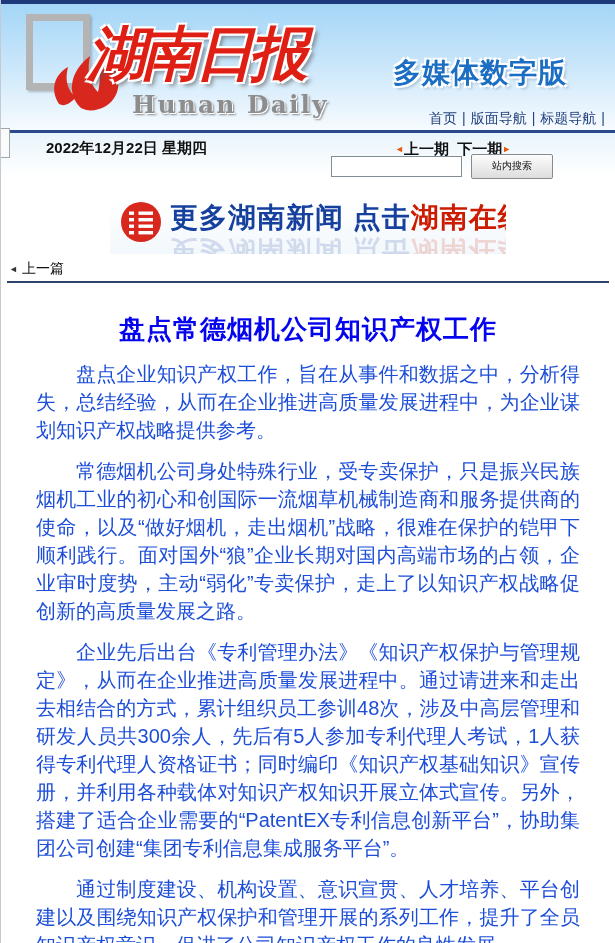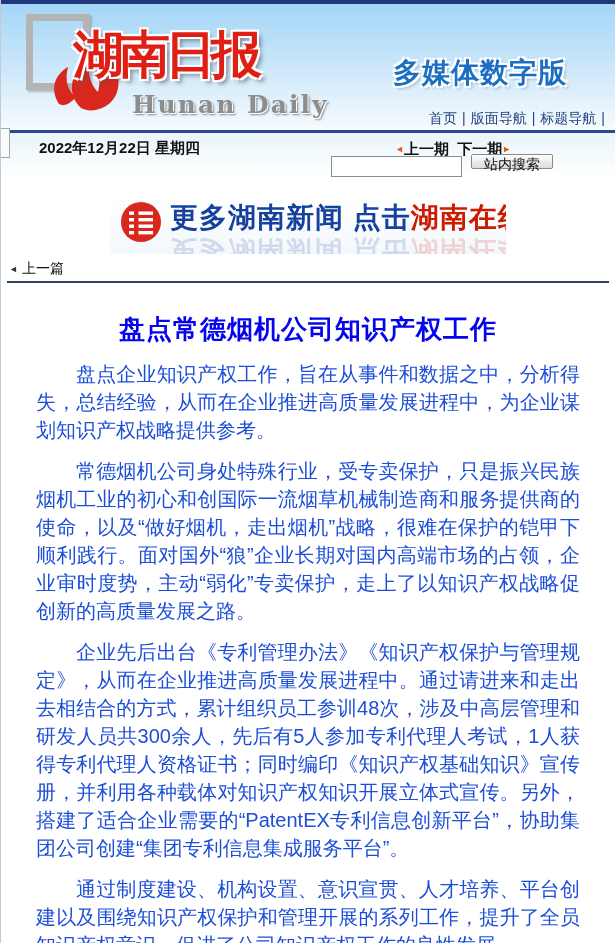--- a/index.html
+++ b/index.html
@@ -7,41 +7,41 @@
   body { width:615px; font-family:"Liberation Sans", sans-serif; }
   .page { position:relative; width:615px; min-height:943px; border-left:1px solid #c3cad1; background:#fff; overflow:hidden; }
 
   
   .topbar { height:4px; background:#1e3a7c; }
 
   
   .masthead { position:relative; height:126px; background:linear-gradient(180deg,#a4d6f7 0%,#c7e5fa 45%,#eaf5fd 85%,#f7fbfe 100%); }
   .logo-frame { position:absolute; left:25px; top:10px; width:64px; height:76px; border:7px solid #b4b4b4; box-shadow:2px 2px 2px rgba(120,120,120,.45); background:transparent; }
   .logo-flame { position:absolute; left:46px; top:38px; }
-  .masthead-cn { position:absolute; left:72px; top:0px; font-family:"DejaVu Serif", serif; font-weight:bold; font-size:51px; line-height:100px; color:#df1f14; letter-spacing:-5px;
+  .masthead-cn { position:absolute; left:86px; top:0px; font-family:"DejaVu Serif", serif; font-style:italic; font-weight:bold; font-size:59px; line-height:100px; color:#df1f14; letter-spacing:-5px;
       text-shadow:-2px -2px 0 #fff, 2px -2px 0 #fff, -2px 2px 0 #fff, 2px 2px 0 #fff, 4px 4px 4px rgba(80,80,80,.6); }
   .masthead-en { position:absolute; left:131px; top:79px; font-family:"DejaVu Serif", serif; font-weight:bold; font-size:25px; color:#8d8d8d; letter-spacing:2px;
       text-shadow:1px 1px 0 #fff, 2px 2px 2px rgba(90,90,90,.7);margin-top:7px; }
   .edition { position:absolute; left:392px; top:50px; font-size:28px; font-weight:bold; color:#1b6ec2; letter-spacing:1px;
       text-shadow:-2px -2px 0 #fff, 2px -2px 0 #fff, -2px 2px 0 #fff, 2px 2px 0 #fff, 3px 3px 3px #9fb6cc; }
   .topnav { position:absolute; right:5px; bottom:2px; font-size:14px; color:#24427e; }
   .topnav span { cursor:pointer; }
   .topnav .sep { margin:0 5px; cursor:default; }
 
   .header-sep { height:3px; background:#2b4a8b; }
 
   
   .meta-row { position:relative; height:54px; background:linear-gradient(180deg,#e9f4fb,#ffffff 80%); }
   .edge-box { position:absolute; left:0; top:-5px; width:9px; height:30px; background:#fbfbfb; border:1px solid #9fa8ad; border-left:none; }
-  .date { position:absolute; left:38px; top:6px; font-weight:bold; font-size:15px; color:#111; }
+  .date { position:absolute; left:45px; top:6px; font-weight:bold; font-size:15px; color:#111; }
   .issue-nav { position:absolute; left:394px; top:7px; font-weight:bold; font-size:15px; color:#111; white-space:nowrap; }
   .issue-nav .arrow { color:#e8590c; font-size:9px; vertical-align:2px; }
   .issue-nav .lbl { cursor:pointer; }
   .search-input { position:absolute; left:330px; top:23px; width:131px; height:21px; border:1px solid #848c94; background:#fff; font-size:13px; padding:0 4px; }
-  .search-btn { position:absolute; left:470px; top:21px; height:15px; padding:1px 12px 2px; font-size:14px; color:#111;
+  .search-btn { position:absolute; left:470px; top:21px; height:25px; padding:1px 20px 2px; font-size:10px; color:#111;
       background:linear-gradient(180deg,#fdfdfd,#dddddd); border:1px solid #8a8a8a; border-radius:2px; cursor:pointer; }
 
   
   .banner { position:relative; width:396px; height:58px; margin:9px auto 0; overflow:hidden; cursor:pointer; background:linear-gradient(180deg,#ffffff,#f3f8fc); }
   .banner-logo { position:absolute; left:10px; top:5px; }
   .banner-text { position:absolute; left:60px; top:3px; font-size:28px; font-weight:bold; color:#16409e; letter-spacing:1px; white-space:nowrap; }
   .banner-text .red { color:#cc1c00; }
   .banner-reflection { position:absolute; left:60px; top:36px; font-size:28px; font-weight:bold; color:#16409e; letter-spacing:1px; white-space:nowrap;
       transform:scaleY(-1); opacity:.16; }
   .banner-reflection .red { color:#cc1c00; }

